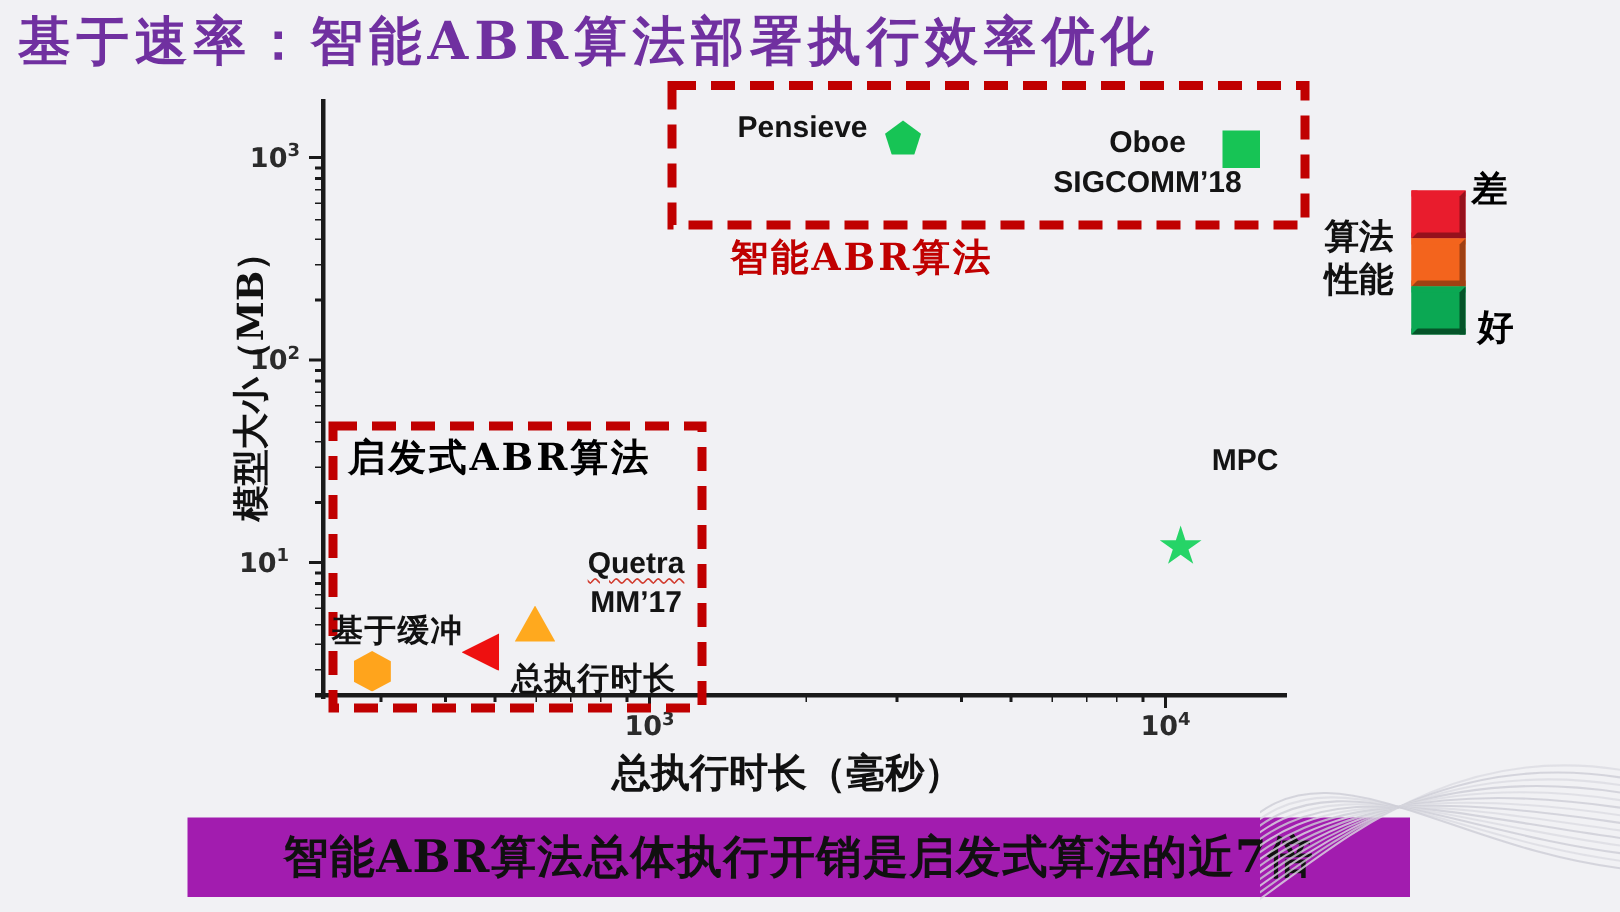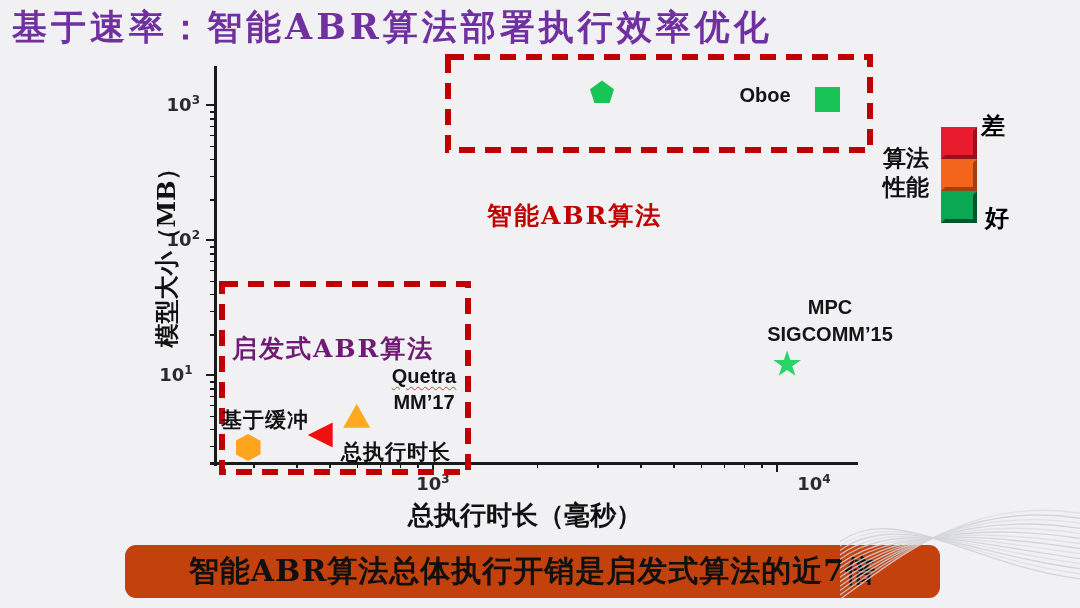--- a/index.html
+++ b/index.html
@@ -31,21 +31,21 @@
   }
   .x-axis-title{left:390px; top:498px; width:270px; font-size:26px;}
   .y-axis-title{
     left:55px; top:238px; width:220px; height:28px; font-size:24px;
     transform:rotate(-90deg);
   }
   
   .overlay-svg{position:absolute; left:0; top:0; width:1080px; height:608px; pointer-events:none;}
   .group-label{
     position:absolute; font-family:"DejaVu Serif",serif; font-weight:bold;
-    font-size:25px; letter-spacing:2px; white-space:nowrap;margin-top:44px;
+    font-size:25px; letter-spacing:2px; white-space:nowrap;
   }
   .smart-label{left:487px; top:155px;}
   .heuristic-label{left:232px; top:288px;}
   .pt-label{
     position:absolute; color:#141414; font-weight:bold; text-align:center;
     font-size:20px; line-height:27px; font-family:"Liberation Sans",sans-serif;
     white-space:nowrap;
   }
   .pensieve-label{left:455px; top:72px; width:160px;}
   .oboe-label{left:698px; top:82px; width:134px;}
@@ -87,21 +87,21 @@
 
   <div class="page-title" style="color: rgb(112, 48, 160);">基于速率：智能ABR算法部署执行效率优化</div>
 
   <div>
     <div class="y-axis axis"></div>
     <div class="x-axis axis"></div>
     <div id="tick-layer">
         <div class="tick" style="left: 432px; top: 463px; width: 2px; height: 9px;"></div>
         <div class="tick-label" style="left: 409px; top: 472px; width: 48px;">10<sup>3</sup></div>
         <div class="tick" style="left: 776px; top: 463px; width: 2px; height: 9px;"></div>
-        <div class="tick-label" style="left: 753px; top: 472px; width: 48px; margin-left: 37px;">10<sup>4</sup></div>
+        <div class="tick-label" style="left: 753px; top: 472px; width: 48px;">10<sup>4</sup></div>
         <div class="tick" style="left: 206px; top: 374px; width: 9px; height: 2px;"></div>
         <div class="tick-label y-tick-label" style="left: 152px; top: 363px; width: 48px; text-align: center;">10<sup>1</sup></div>
         <div class="tick" style="left: 206px; top: 239px; width: 9px; height: 2px;"></div>
         <div class="tick-label y-tick-label" style="left: 152px; top: 228px; width: 48px;">10<sup>2</sup></div>
         <div class="tick" style="left: 206px; top: 104px; width: 9px; height: 2px;"></div>
         <div class="tick-label y-tick-label" style="left: 152px; top: 93px; width: 48px;">10<sup>3</sup></div>
         <div class="tick" style="left: 253.13px; top: 463px; width: 1.5px; height: 5px;"></div>
         <div class="tick" style="left: 296.109px; top: 463px; width: 1.5px; height: 5px;"></div>
         <div class="tick" style="left: 329.446px; top: 463px; width: 1.5px; height: 5px;"></div>
         <div class="tick" style="left: 356.684px; top: 463px; width: 1.5px; height: 5px;"></div>
@@ -142,30 +142,31 @@
       </div>
     <div class="axis-title x-axis-title">总执行时长（毫秒）</div>
     <div class="axis-title y-axis-title">模型大小（MB）</div>
 
     <svg class="overlay-svg">
       <rect id="smart-box" fill="none" stroke-width="6" stroke-dasharray="16 10" x="448" y="57" width="422" height="93" stroke="#c00000"></rect>
       <rect id="heuristic-box" fill="none" stroke-width="6" stroke-dasharray="16 10" x="222" y="284" width="246" height="188" stroke="#c00000"></rect>
     </svg>
 
     <div class="group-label smart-label" style="color: rgb(192, 0, 0);">智能ABR算法</div>
-    <div class="group-label heuristic-label" style="color: #701a75;">启发式ABR算法</div>
+    <div class="group-label heuristic-label" style="color: #000000;">启发式ABR算法</div>
 
     <div class="pt-label pensieve-label">
+      <div>Pensieve</div>
     </div>
     <div class="pt-label oboe-label">
       <div>Oboe</div>
+      <div>SIGCOMM’18</div>
     </div>
     <div class="pt-label mpc-label">
       <div>MPC</div>
-      <div>SIGCOMM’15</div>
     </div>
     <div class="pt-label quetra-label">
       <div class="wavy">Quetra</div>
       <div>MM’17</div>
     </div>
     <div class="cjk-pt-label buffer-label">基于缓冲</div>
     <div class="cjk-pt-label rate-label">总执行时长</div>
 
     <div id="marker-layer">
         <div class="marker" style="left: 590.028px; top: 80.4171px; width: 24px; height: 23px; background: rgb(23, 196, 85); clip-path: polygon(50% 0%, 100% 38%, 81% 100%, 19% 100%, 0% 38%);"></div>
@@ -182,21 +183,21 @@
 性能</div>
     <div class="legend-squares">
       <div class="legend-sq" id="legend-sq-bad" style="background: rgb(233, 28, 45); border-color: rgb(233, 28, 45);"></div>
       <div class="legend-sq" id="legend-sq-mid" style="background: rgb(243, 100, 29); border-color: rgb(243, 100, 29);"></div>
       <div class="legend-sq" id="legend-sq-good" style="background: rgb(11, 168, 83); border-color: rgb(11, 168, 83);"></div>
     </div>
     <div class="legend-bad">差</div>
     <div class="legend-good">好</div>
   </div>
 
-  <div class="banner" style="background: #c2410c; border-radius: 11px;">智能ABR算法总体执行开销是启发式算法的近7倍</div>
+  <div class="banner" style="background: #a21caf;">智能ABR算法总体执行开销是启发式算法的近7倍</div>
 
   <svg class="swirls" width="240" height="145" id="swirl-svg">
       <path d="M -20 150 C 40 112, 120 26, 250 52" fill="none" stroke="#dcdce2" stroke-width="1.4" opacity="0.8"></path>
       <path d="M -20 146 C 40 105, 120 32, 250 57" fill="none" stroke="#cdcdd6" stroke-width="1.4" opacity="0.8"></path>
       <path d="M -20 142 C 40 98, 120 38, 250 62" fill="none" stroke="#dcdce2" stroke-width="1.4" opacity="0.8"></path>
       <path d="M -20 138 C 40 91, 120 44, 250 67" fill="none" stroke="#cdcdd6" stroke-width="1.4" opacity="0.8"></path>
       <path d="M -20 134 C 40 84, 120 50, 250 72" fill="none" stroke="#dcdce2" stroke-width="1.4" opacity="0.8"></path>
       <path d="M -20 130 C 40 77, 120 56, 250 77" fill="none" stroke="#cdcdd6" stroke-width="1.4" opacity="0.8"></path>
       <path d="M -20 126 C 40 70, 120 62, 250 82" fill="none" stroke="#dcdce2" stroke-width="1.4" opacity="0.8"></path>
       <path d="M -20 122 C 40 63, 120 68, 250 87" fill="none" stroke="#cdcdd6" stroke-width="1.4" opacity="0.8"></path>

